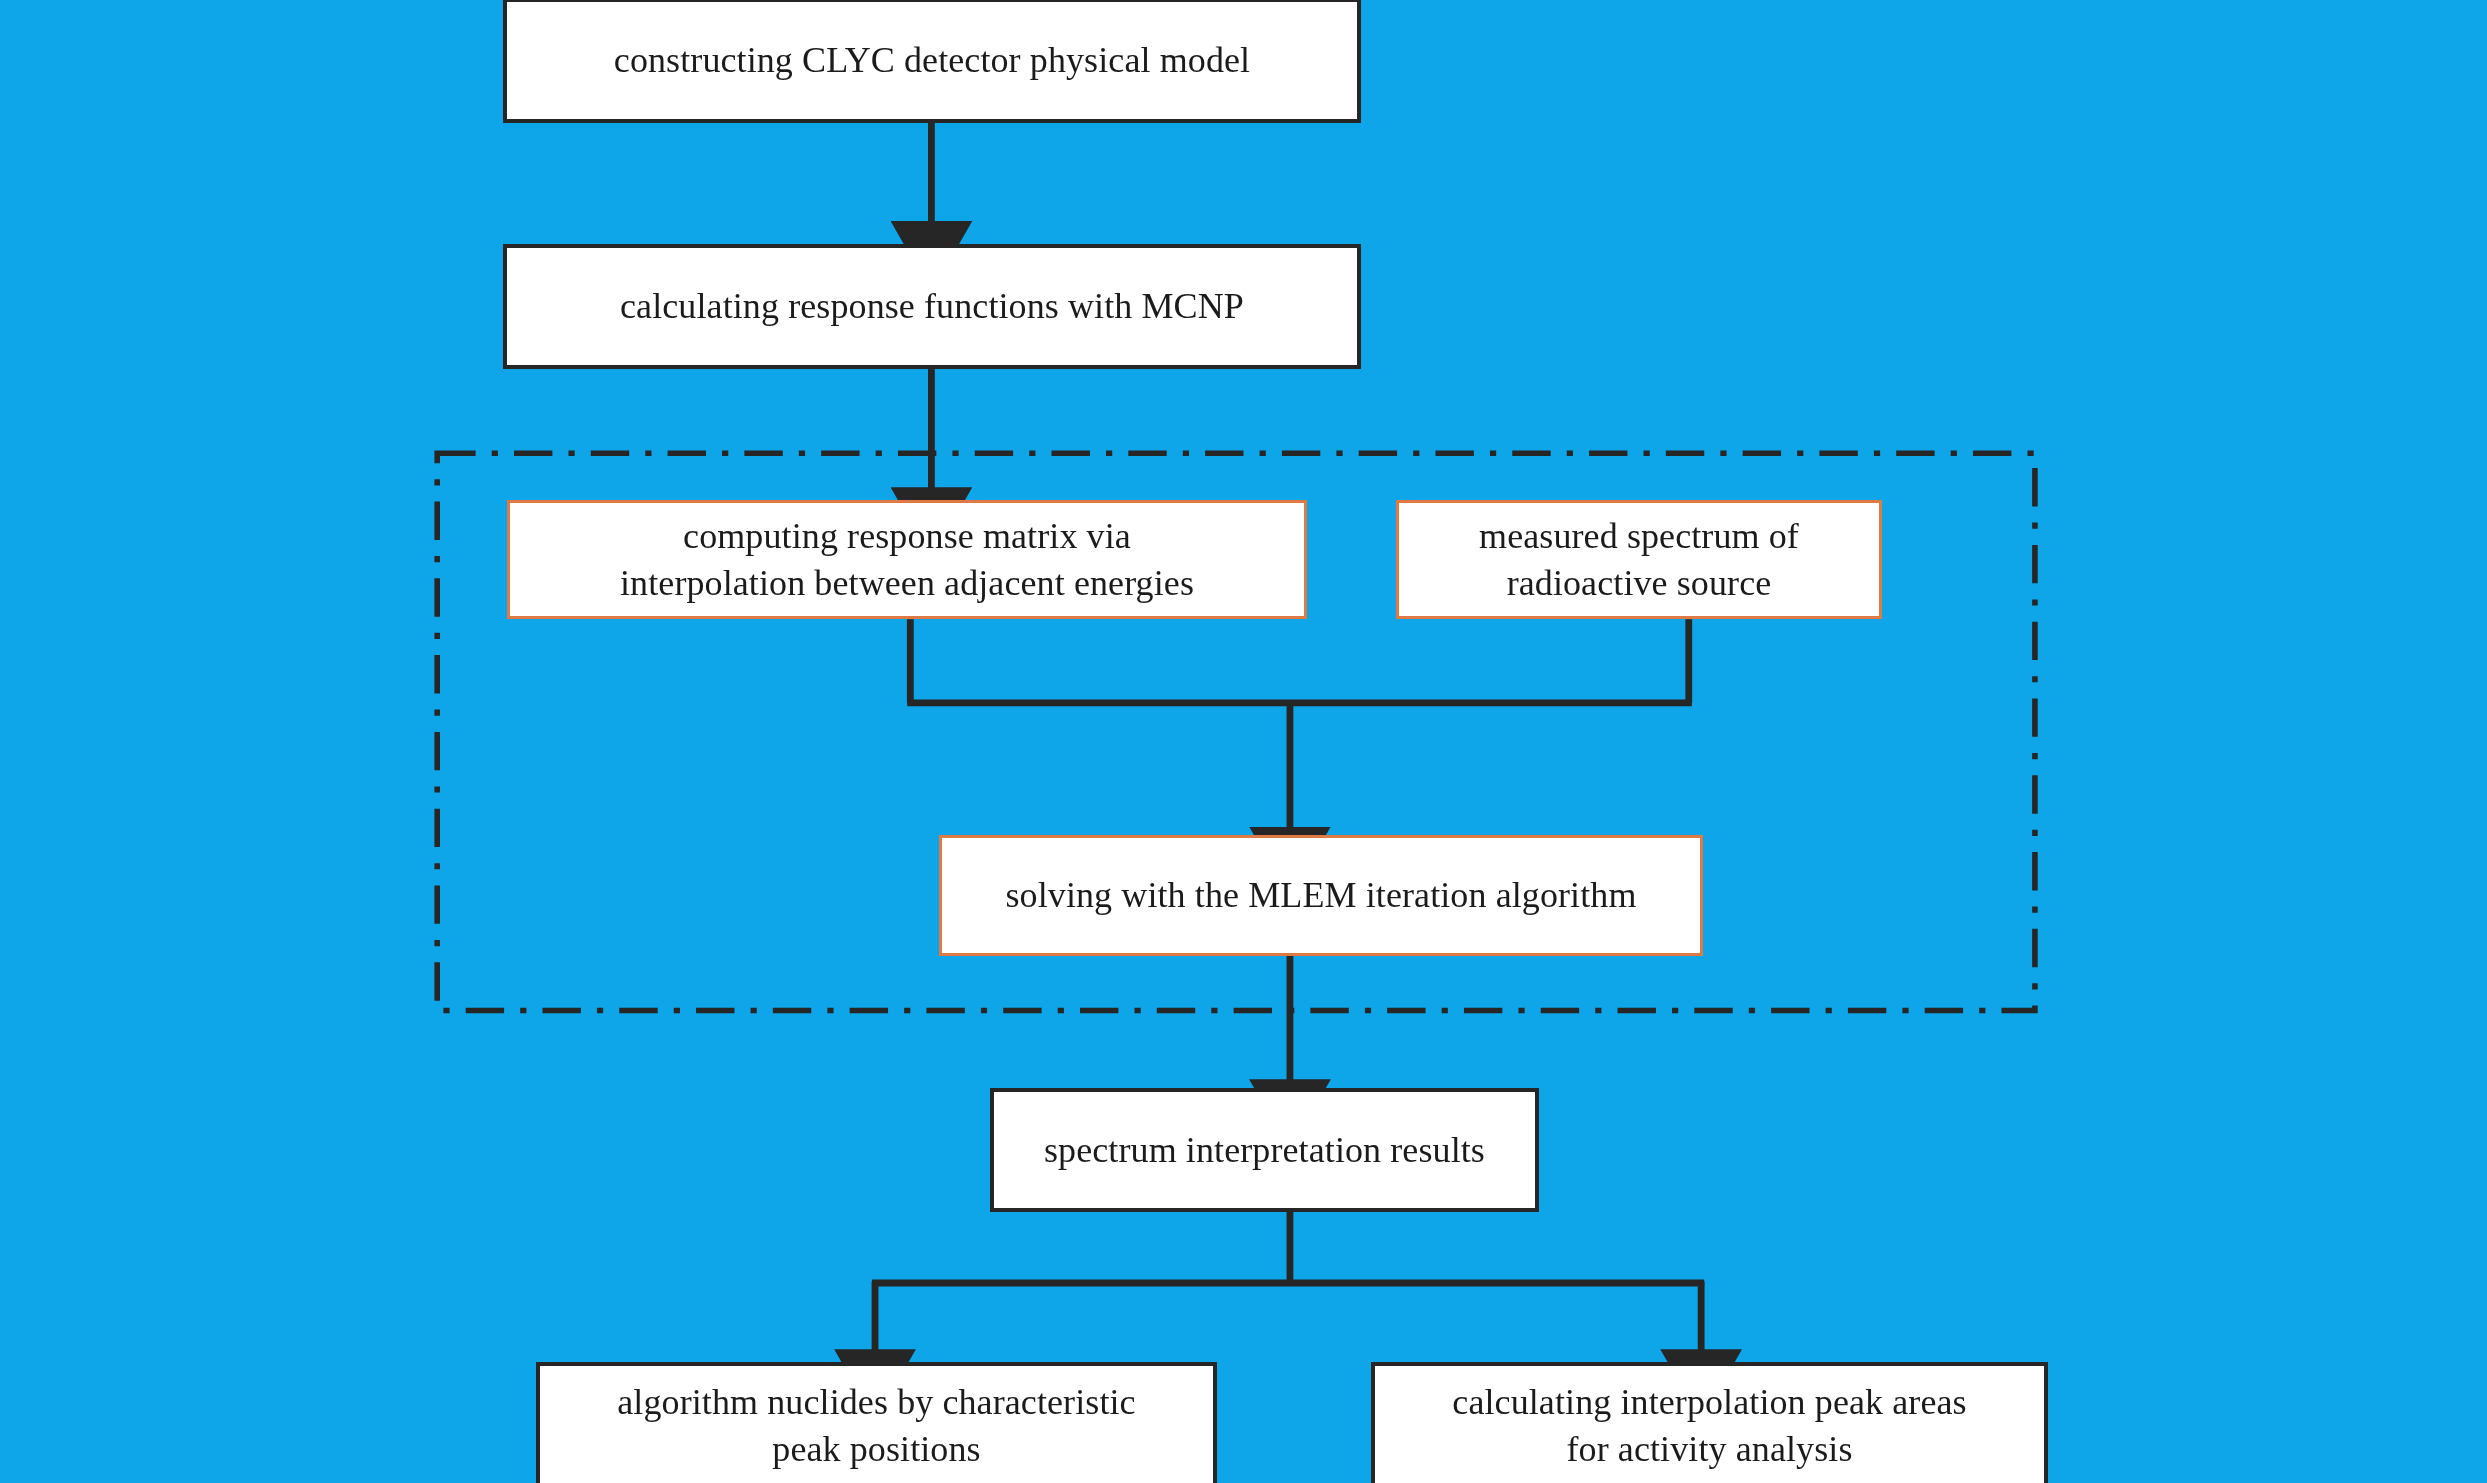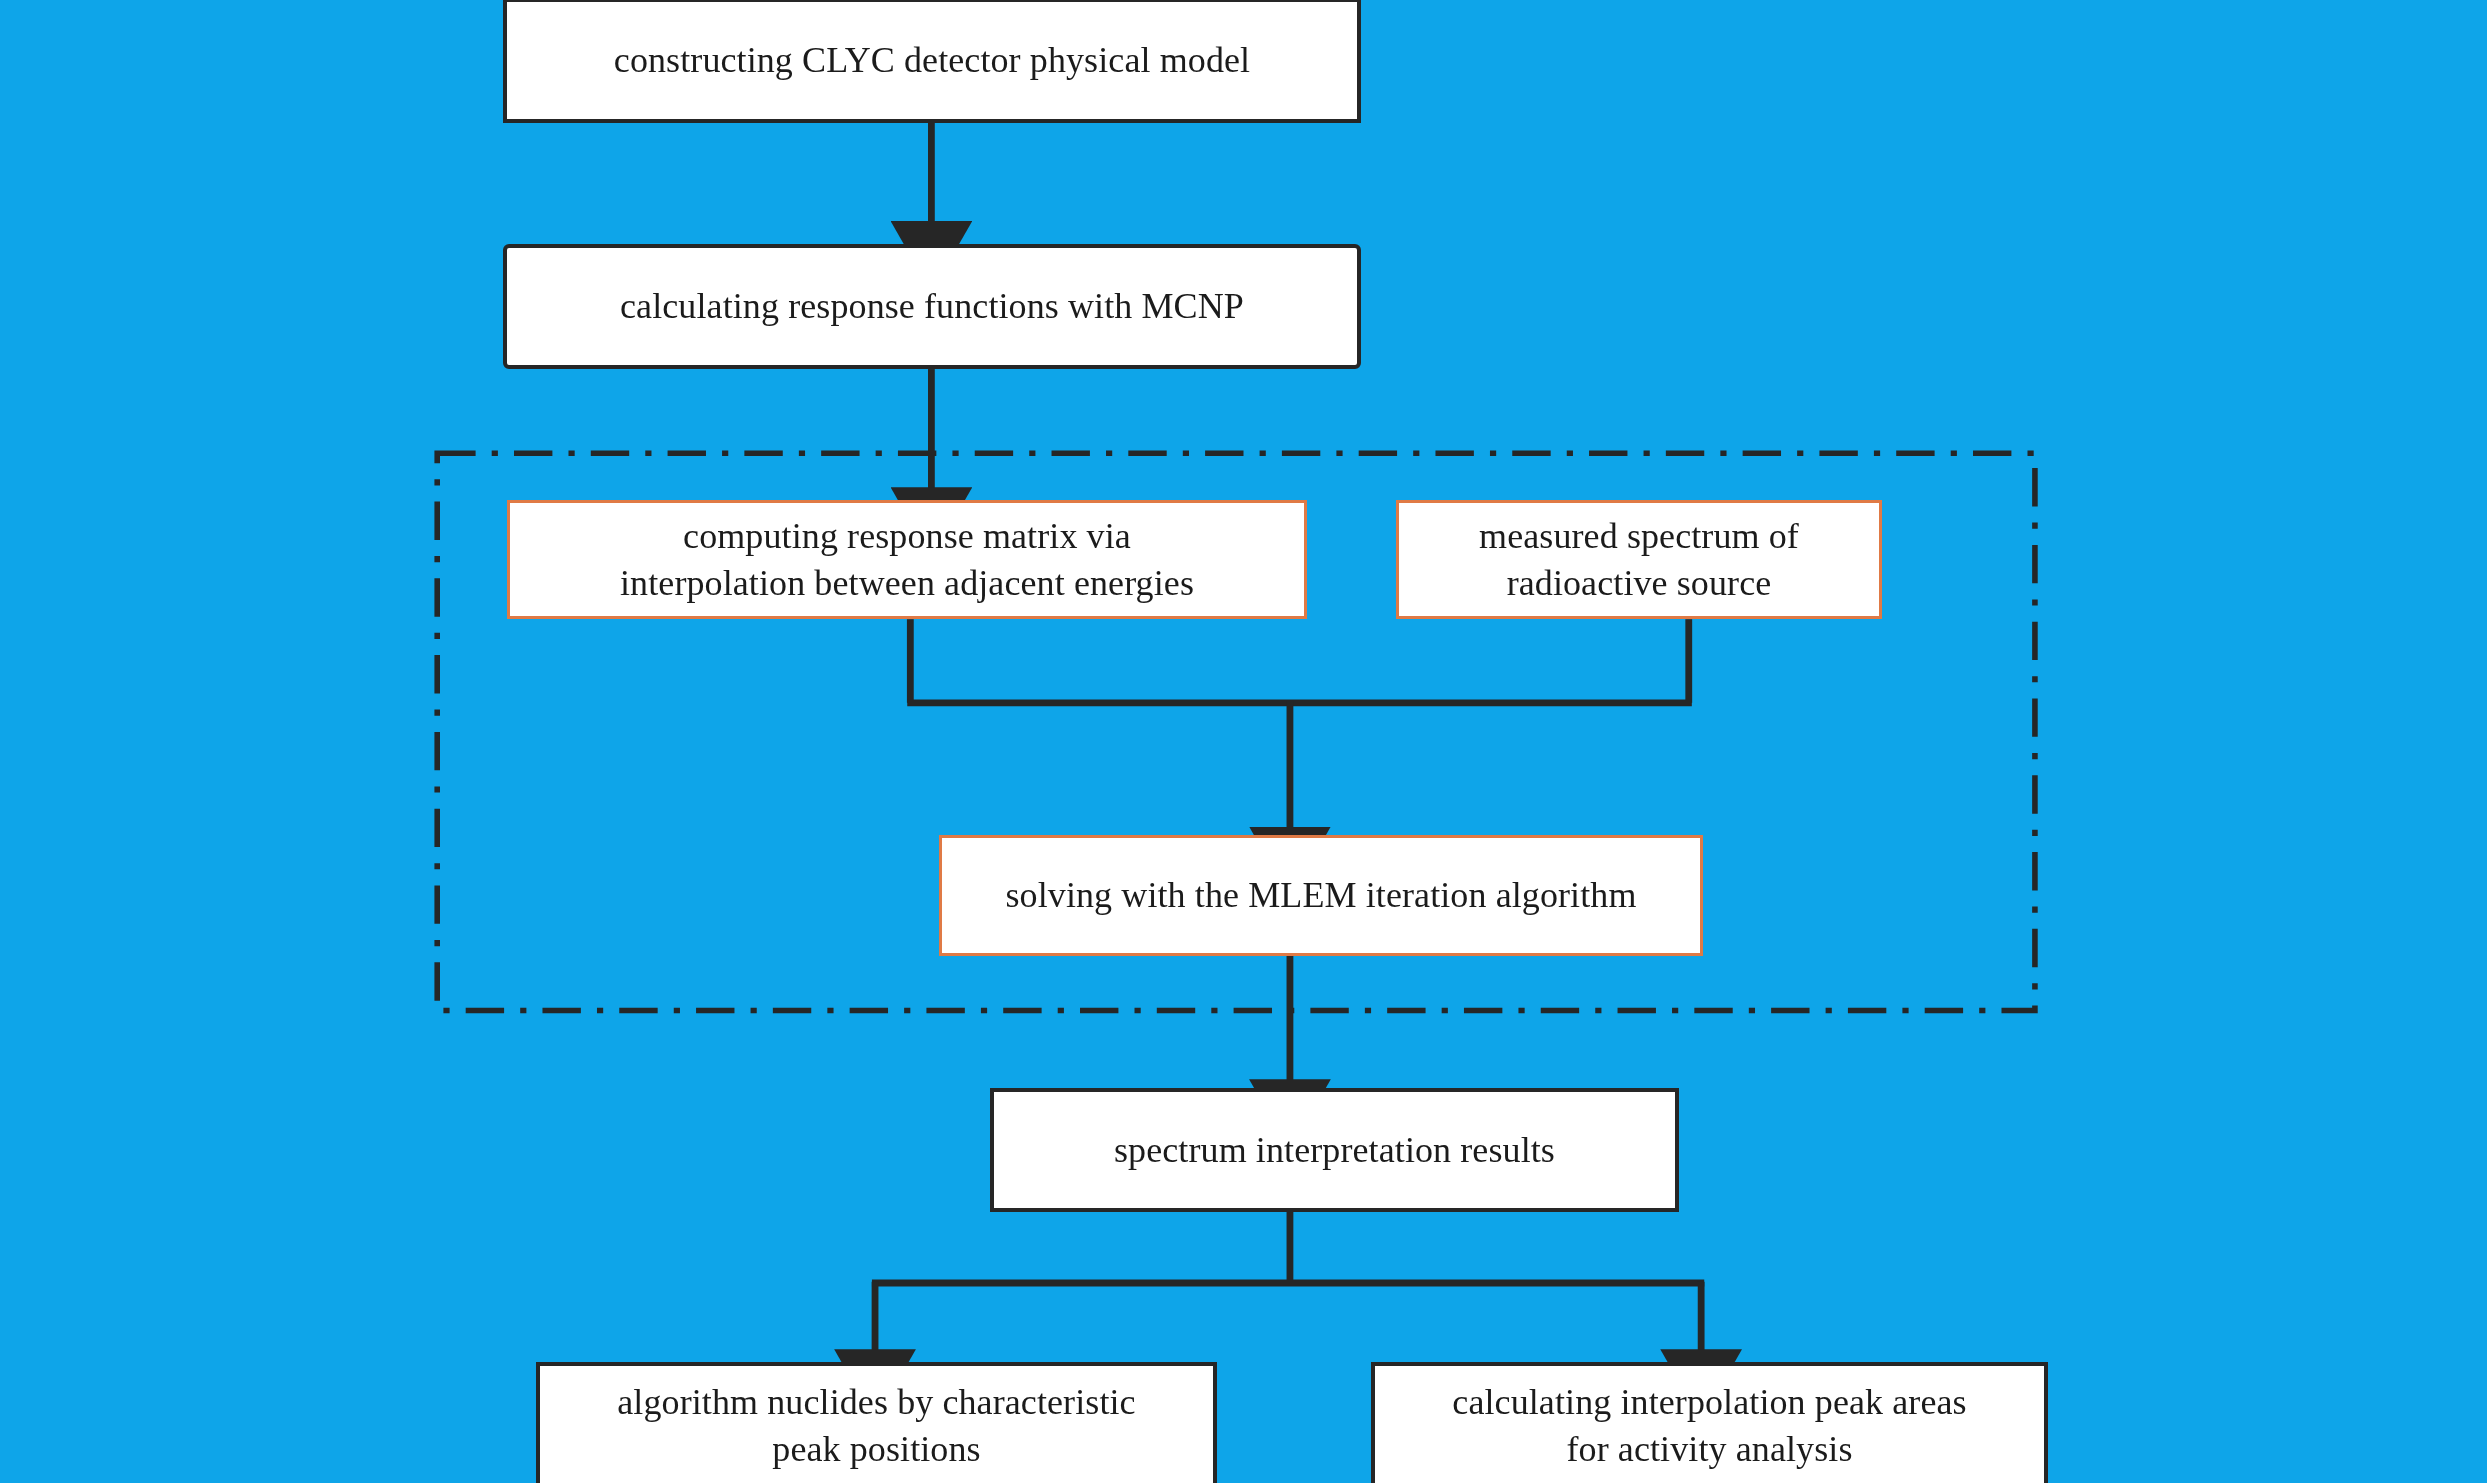--- a/index.html
+++ b/index.html
@@ -84,39 +84,39 @@
     <line x1="2083" y1="1952" x2="2083" y2="2072" stroke="#262626" stroke-width="11"></line>
     <line x1="1408" y1="2072" x2="2752" y2="2072" stroke="#262626" stroke-width="11"></line>
     <line x1="1413" y1="2070" x2="1413" y2="2192" stroke="#262626" stroke-width="11" marker-end="url(#arrowhead)"></line>
     <line x1="2747" y1="2070" x2="2747" y2="2192" stroke="#262626" stroke-width="11" marker-end="url(#arrowhead)"></line>
   </svg>
 
   <div class="node-box black-border" style="left:503px; top:-2.5px; width:858px; height:125px;">
     <span class="node-label">constructing CLYC detector physical model</span>
   </div>
 
-  <div class="node-box black-border" style="left:503px; top:244px; width:858px; height:125px;border-radius:6px;">
+  <div class="node-box black-border" style="left:503px; top:244px; width:858px; height:125px;">
     <span class="node-label">calculating response functions with MCNP</span>
   </div>
 
   <div class="node-box orange-border" style="left:507px; top:500px; width:800px; height:119px;">
     <span class="node-label">computing response matrix via
 interpolation between adjacent energies</span>
   </div>
 
   <div class="node-box orange-border" style="left:1396px; top:500px; width:486px; height:119px;">
     <span class="node-label">measured spectrum of
 radioactive source</span>
   </div>
 
   <div class="node-box orange-border" style="left:908px; top:835px; width:764px; height:121px;margin-left:31px;">
     <span class="node-label">solving with the MLEM iteration algorithm</span>
   </div>
 
-  <div class="node-box black-border" style="left:990px; top:1088px; width:689px; height:124px;text-align:right;">
+  <div class="node-box black-border" style="left:990px; top:1088px; width:549px; height:124px;text-align:right;">
     <span class="node-label">spectrum interpretation results</span>
   </div>
 
   <div class="node-box black-border" style="left:536px; top:1362px; width:681px; height:127px;">
     <span class="node-label">algorithm nuclides by characteristic
 peak positions</span>
   </div>
 
   <div class="node-box black-border" style="left:1371px; top:1362px; width:677px; height:127px;">
     <span class="node-label">calculating interpolation peak areas

